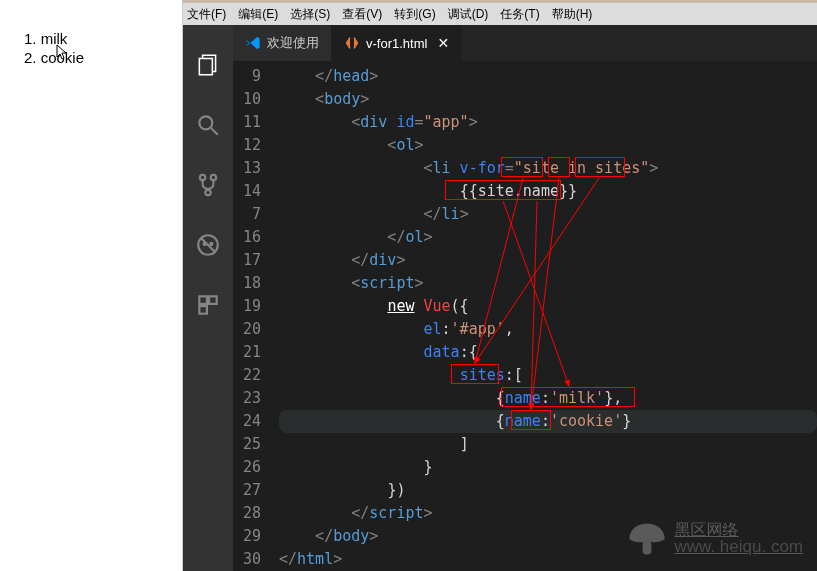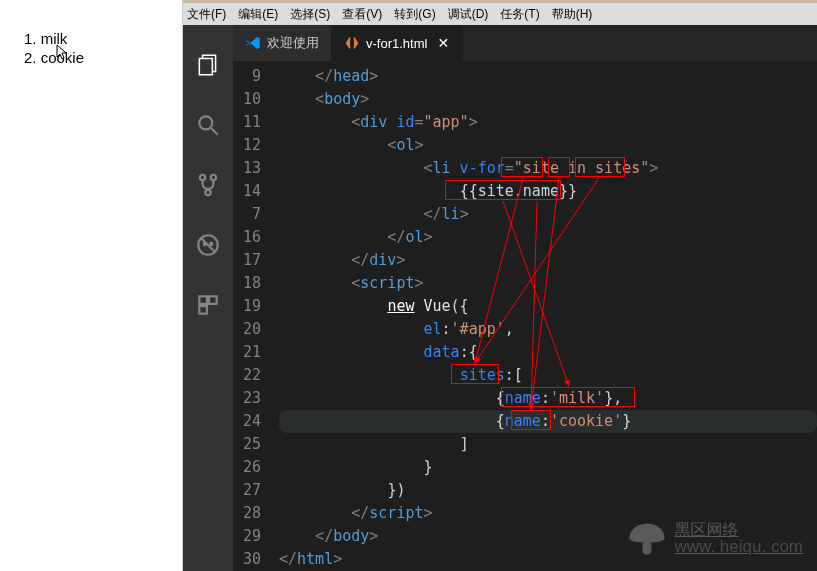--- a/index.html
+++ b/index.html
@@ -36,21 +36,21 @@
 .gutter div { height: 23px; }
 .code { flex: 1; padding-top: 4px; color: #d4d4d4; position: relative; }
 .code-line { height: 23px; white-space: pre; }
 .code-line.hl { background: #2a2d2e; border-radius: 8px; }
 
 .pun { color: #808080; }
 .tagc { color: #569cd6; }
 .attr { color: #3b82f6; }
 .str { color: #ce9178; }
 .kw { color: #ffffff; text-decoration: underline; }
-.cls { color: #e5e5e5; }
+.cls { color: #ef4444; }
 .txt { color: #d4d4d4; }
 
 .overlay { position: absolute; top: 0; left: 0; right: 0; bottom: 0; pointer-events: none; }
 .box { position: absolute; border: 1px solid #ff0000; }
 .line-svg { position: absolute; top: 0; left: 0; }
 
 .watermark { position: absolute; bottom: 10px; right: 14px; color: #5a5a5a; font-size: 16px; font-family: "Microsoft YaHei", sans-serif; display: flex; align-items: center; }
 .watermark .mushroom { width: 44px; height: 44px; margin-right: 6px; }
 .watermark .wm-text { line-height: 1.1; text-decoration: underline; }
 .watermark .wm-url { font-size: 17px; color: #4a4a4a; }

